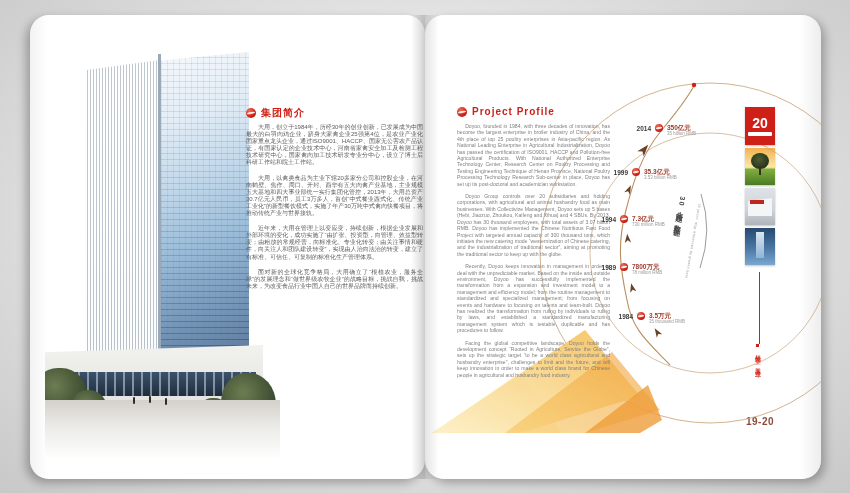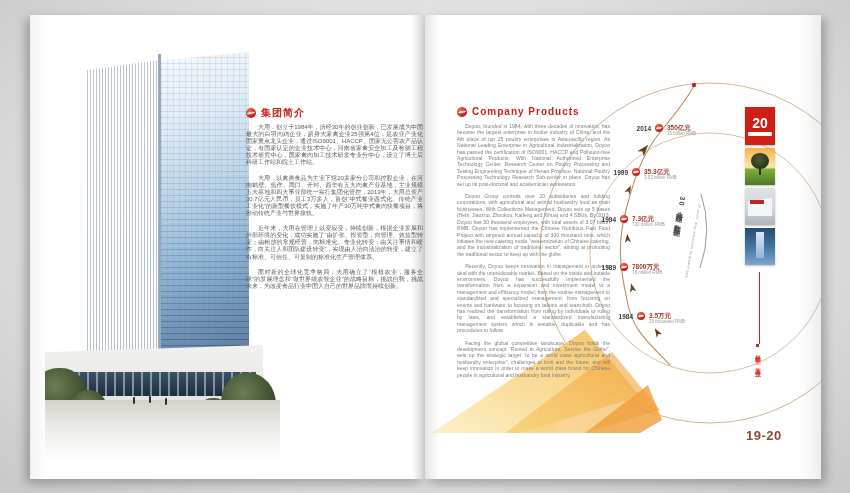--- a/index.html
+++ b/index.html
@@ -5,21 +5,21 @@
   :root{
     --accent-red:#cf2017;
     --arc-tan:#c7a077;
     --timeline-brown:#b98e5f;
     --value-red:#a23b2b;
     --text-gray:#6e6e6e;
   }
   html,body{margin:0;padding:0;background:#cfcfcf;font-family:"Liberation Sans","DejaVu Sans",sans-serif;}
   #canvas{position:relative;width:850px;height:493px;overflow:hidden;
     background:radial-gradient(ellipse at 50% 45%, #e2e2e2 55%, #c8c8c8 100%);}
-  .page{position:absolute;top:15px;height:464px;background:#fff;}
+  .page{position:absolute;top:15px;height:464px;background:#fff;border-radius:19px;}
   #page-left{left:30px;width:395px;box-shadow:-4px 4px 10px rgba(0,0,0,.28);
     background:linear-gradient(90deg,#f2f2f2 0,#fff 18px);}
   #page-right{left:425px;width:396px;box-shadow:4px 4px 10px rgba(0,0,0,.28);
     background:linear-gradient(270deg,#ededed 0,#fff 22px);}
   #gutter{position:absolute;top:15px;left:411px;width:28px;height:464px;
     background:linear-gradient(90deg,rgba(0,0,0,0) 0%,rgba(0,0,0,.16) 48%,rgba(0,0,0,.10) 52%,rgba(0,0,0,0) 100%);z-index:6;}
 
   
   .section-title{position:absolute;display:flex;align-items:center;gap:5px;z-index:5;}
   .logo-ball{position:relative;width:10px;height:10px;border-radius:50%;
@@ -99,21 +99,21 @@
     clip-path:polygon(0 18%,100% 0,100% 100%,0 100%);}
   #thumb-factory .sign{position:absolute;left:5px;top:12px;width:14px;height:4px;background:#c0261d;}
   #thumb-tower{top:228px;background:linear-gradient(180deg,#27496f 0%,#56830 55%,#6fa0cf 100%);
     background:linear-gradient(180deg,#27496f 0%,#4a77a5 55%,#7aa6d0 100%);}
   #thumb-tower .tw{position:absolute;left:11px;top:4px;width:8px;height:26px;
     background:linear-gradient(180deg,#d9e6f2,#8fb4d6);}
   #strip-line{left:759px;top:272px;width:1px;height:72px;background:var(--accent-red);position:absolute;}
   #strip-slogan{left:753px;top:350px;writing-mode:vertical-rl;font-size:6px;color:var(--accent-red);
     letter-spacing:1.2px;position:absolute;}
   #strip-sq{left:756px;top:344px;width:3px;height:3px;background:var(--accent-red);position:absolute;}
-  #page-num{left:746px;top:428px;font-size:13px;font-weight:bold;color:#8b4b3b;letter-spacing:.5px;position:absolute;}
+  #page-num{left:746px;top:416px;font-size:10px;font-weight:bold;color:#8b4b3b;letter-spacing:.5px;position:absolute;}
 
   svg.overlay{position:absolute;left:0;top:0;z-index:4;pointer-events:none;}
 </style>
 </head>
 <body>
 
 <div id="canvas">
 
   <div class="page" id="page-left">
 
@@ -143,21 +143,21 @@
       <p>大用，创立于1984年，历经30年的创业创新，已发展成为中国最大的白羽肉鸡企业，跻身大家禽企业25强第4位，是农业产业化国家重点龙头企业，通过ISO9001、HACCP、国家无公害农产品认证，有国家认定的企业技术中心，河南省家禽安全加工及检测工程技术研究中心，国家禽肉加工技术研发专业分中心，设立了博士后科研工作站和院士工作站。</p>
       <p>大用，以禽类食品为主业下辖20多家分公司和控股企业，在河南鹤壁、焦作、周口、开封、西华有五大肉禽产业基地，主业规模五大基地和四大事业部统一实行集团化管控，2013年，大用总资产30.7亿元人民币，员工3万多人，首创“中式餐业西式化、传统产业工业化”的新型餐饮模式，实施了年产30万吨中式禽肉快餐项目，将推动传统产业与世界接轨。</p>
       <p>近年来，大用在管理上以变应变，持续创新，根据企业发展和外部环境的变化，成功实施了“由扩张、投资型，向管理、效益型转变；由粗放的常规经营，向标准化、专业化转变；由关注事情和硬件，向关注人和团队建设转变”，实现由人治向法治的转变，建立了有标准、可信任、可复制的标准化生产管理体系。</p>
       <p>面对新的全球化竞争格局，大用确立了“根植农业，服务全球”的发展理念和“做世界级农牧企业”的战略目标，挑战自我，挑战未来，为改变食品行业中国人自己的世界品牌而持续创新。</p>
     </div>
   </div>
 
   <div class="page" id="page-right">
     <div class="section-title" style="left:32px;top:91px;">
       <span class="logo-ball"></span>
-      <span class="title-text">Company Products</span>
+      <span class="title-text">Project Profile</span>
     </div>
     <div class="en-body">
       <p>Doyoo, founded in 1984, with three decades of innovation, has become the largest enterprise in broiler industry of China, and the 4th place of top 25 poultry enterprises in Asia-pacific region. As National Leading Enterprise in Agricultural Industrialization, Doyoo has passed the certification of ISO9001, HACCP and Pollution-free Agricultural Products. With National Authorized Enterprise Technology Center, Research Center on Poultry Processing and Testing Engineering Technique of Henan Province, National Poultry Processing Technology Research Sub-center in place, Doyoo has set up its post-doctoral and academician workstation.</p>
       <p>Doyoo Group controls over 20 subsidiaries and holding corporations, with agricultural and animal husbandry food as main businesses. With Collectivize Management, Doyoo sets up 5 bases (Hebi, Jiaozuo, Zhoukou, Kaifeng and Xihua) and 4 SBUs. By 2013, Doyoo has 30 thousand employees, with total assets of 3.07 billion RMB. Doyoo has implemented the Chinese Nutritious Fast Food Project with targeted annual capacity of 300 thousand tons, which initiates the new catering mode “westernization of Chinese catering, and the industrialization of traditional sector”, aiming at promoting the traditional sector to keep up with the globe.</p>
       <p>Recently, Doyoo keeps innovation in management in order to deal with the unpredictable market. Based on the inside and outside environment, Doyoo has successfully implemented the transformation from a expansion and investment model to a management and efficiency model; from the routine management to standardized and specialized management; from focusing on events and hardware to focusing on talents and team-built. Doyoo has realized the transformation from ruling by individuals to ruling by laws, and established a standardized manufacturing management system which is testable, duplicable and has procedures to follow.</p>
       <p>Facing the global competitive landscape, Doyoo holds the development concept “Rooted in Agriculture, Service the Globe”, sets up the strategic target “to be a world class agricultural and husbandry enterprise”, challenges to limit and the future, and will keep innovation in order to make a world class brand for Chinese people in agricultural and husbandry food industry.</p>
     </div>
   </div>
 
   <svg class="overlay" width="850" height="493" viewBox="0 0 850 493">

